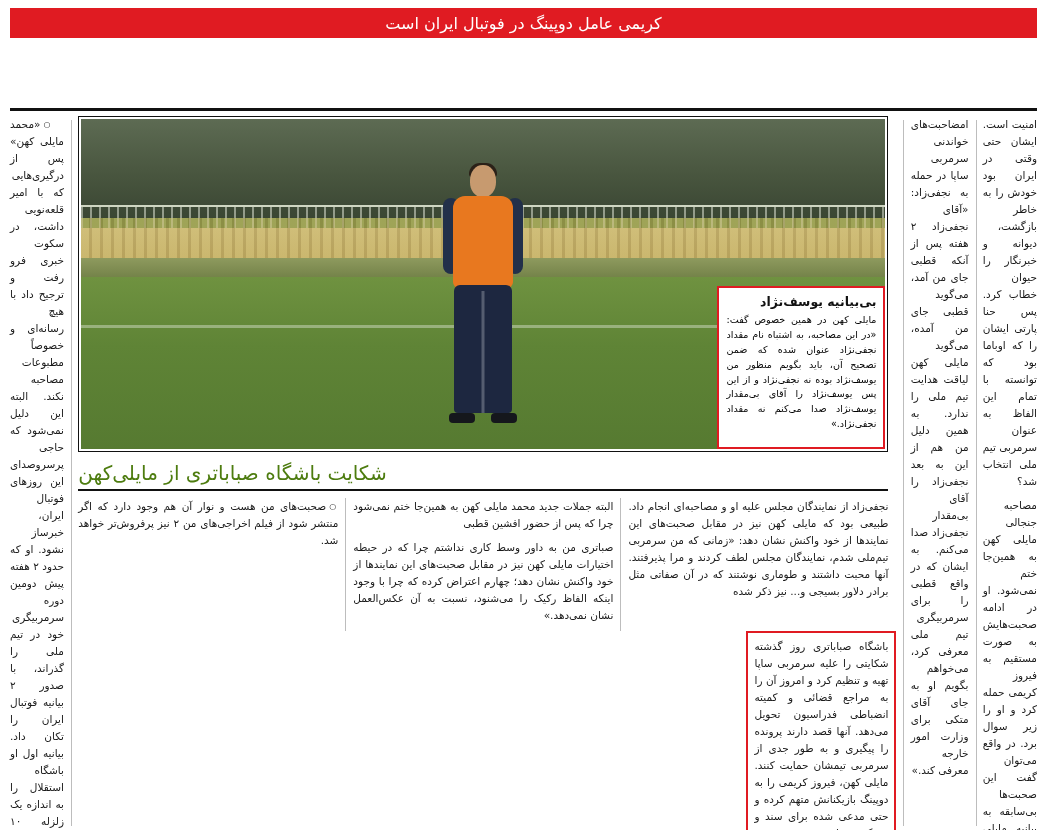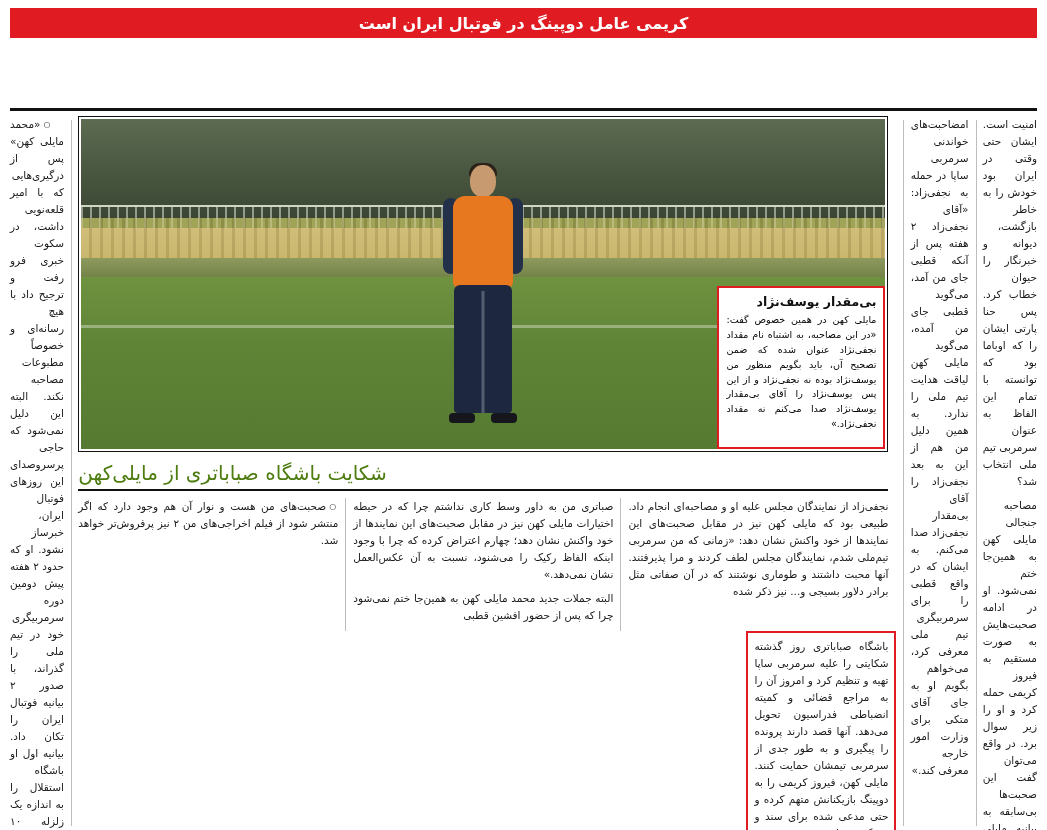--- a/index.html
+++ b/index.html
@@ -31,21 +31,21 @@
     left: 10px;
     height: 30px;
     background: #e01b22;
     display: flex;
     align-items: center;
     justify-content: center;
   }
   .banner-text {
     color: #ffffff;
     font-size: 16px;
-    font-weight: bold;
+    font-weight: normal;
     letter-spacing: -0.3px;
     text-align: center;
   }
 
   
   .headline-wrap {
     position: absolute;
     top: 44px;
     right: 10px;
     left: 10px;
@@ -323,38 +323,38 @@
               <div class="p-shoulder-r"></div>
               <div class="p-hair"></div>
               <div class="p-head"></div>
               <div class="p-torso"></div>
               <div class="p-legs"></div>
               <div class="p-shoe-l"></div>
               <div class="p-shoe-r"></div>
             </div>
 
             <div class="caption-box">
-              <div class="caption-title">بی‌مقدار یوسف‌نژاد</div>
+              <div class="caption-title">بی‌بیانیه یوسف‌نژاد</div>
               <p class="last">مایلی کهن در همین خصوص گفت: «در این مصاحبه، به اشتباه نام مقداد نجفی‌نژاد عنوان شده که ضمن تصحیح آن، باید بگویم منظور من یوسف‌نژاد بوده نه نجفی‌نژاد و از این پس یوسف‌نژاد را آقای بی‌مقدار یوسف‌نژاد صدا می‌کنم نه مقداد نجفی‌نژاد.»</p>
             </div>
           </div>
         </div>
 
         <div class="subhead-wrap">
           <span class="subhead">شکایت باشگاه صباباتری از مایلی‌کهن</span>
         </div>
 
         <div class="bottom-cols">
           <div class="bcol">
             <p class="body">نجفی‌زاد از نمایندگان مجلس علیه او و مصاحبه‌ای انجام داد. طبیعی بود که مایلی کهن نیز در مقابل صحبت‌های این نمایندها از خود واکنش نشان دهد: «زمانی که من سرمربی تیم‌ملی شدم، نمایندگان مجلس لطف کردند و مرا پذیرفتند. آنها محبت داشتند و طوماری نوشتند که در آن صفاتی مثل برادر دلاور بسیجی و... نیز ذکر شده</p>
           </div>
           <div class="bcol-rule"></div>
           <div class="bcol">
+            <p class="body">البته جملات جدید محمد مایلی کهن به همین‌جا ختم نمی‌شود چرا که پس از حضور افشین قطبی</p>
             <p class="body">صباتری من به داور وسط کاری نداشتم چرا که در حیطه اختیارات مایلی کهن نیز در مقابل صحبت‌های این نمایندها از خود واکنش نشان دهد؛ چهارم اعتراض کرده که چرا با وجود اینکه الفاظ رکیک را می‌شنود، نسبت به آن عکس‌العمل نشان نمی‌دهد.»</p>
-            <p class="body">البته جملات جدید محمد مایلی کهن به همین‌جا ختم نمی‌شود چرا که پس از حضور افشین قطبی</p>
           </div>
           <div class="bcol-rule"></div>
           <div class="bcol">
             <p class="body bullet">صحبت‌های من هست و نوار آن هم وجود دارد که اگر منتشر شود از فیلم اخراجی‌های من ۲ نیز پرفروش‌تر خواهد شد.</p>
           </div>
         </div>
       </div>
 
       <div class="center-textcol">
         <div class="red-frame">

